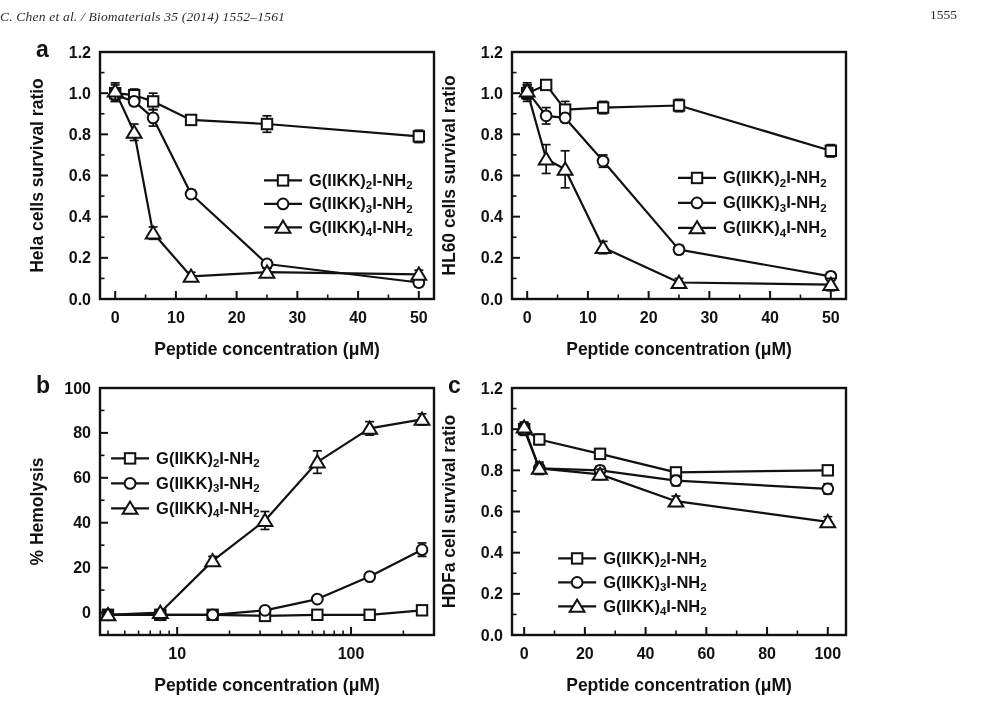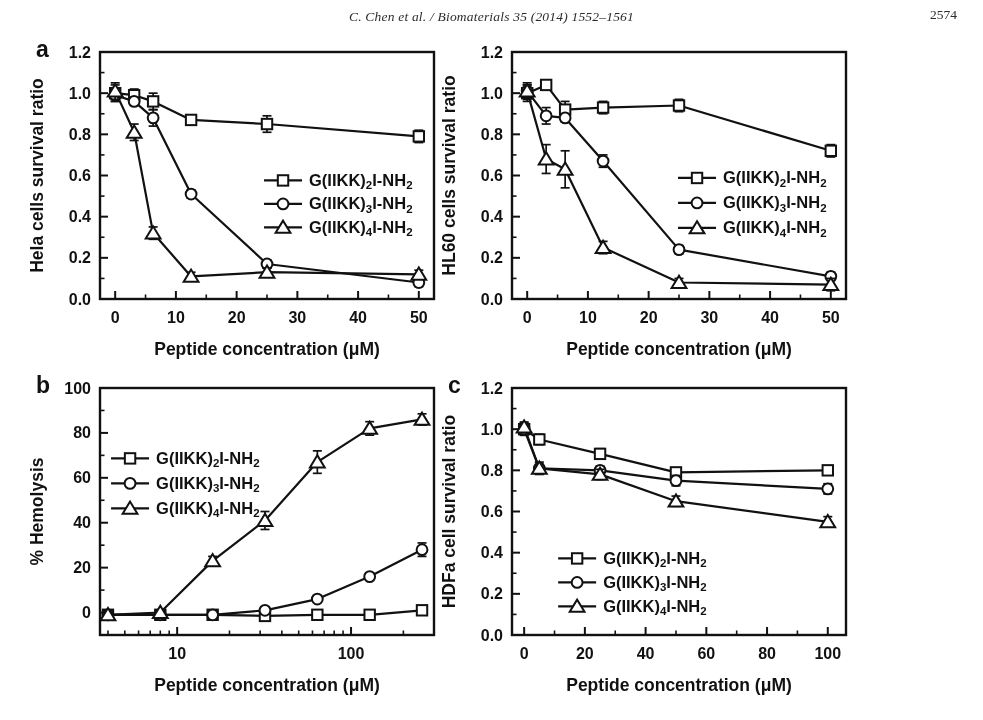--- a/index.html
+++ b/index.html
@@ -2,21 +2,21 @@
 <html><head>
 <meta charset="utf-8">
 <style>
   html,body{margin:0;padding:0;}
   body{
     width:983px;height:720px;position:relative;background:#ffffff;
     font-family:"Liberation Sans","DejaVu Sans",sans-serif;color:#111;
     overflow:hidden;
   }
   .page-header{
-    position:absolute;top:7px;left:0;width:983px;text-align:center;
+    position:absolute;top:7px;left:0;width:983px;
   }
   .citation{
     font-family:"Liberation Serif","DejaVu Serif",serif;
     font-style:italic;font-size:13.5px;color:#2b2b2b;letter-spacing:.2px;
   }
   .page-number{
     position:absolute;top:7px;right:26px;
     font-family:"Liberation Serif","DejaVu Serif",serif;
     font-size:13.5px;color:#2b2b2b;
   }
@@ -29,21 +29,21 @@
     position:absolute;left:8px;top:0px;font-weight:bold;font-size:23px;color:#111;
   }
   svg text{fill:#111;font-family:"Liberation Sans","DejaVu Sans",sans-serif;font-weight:bold;}
 </style>
 </head>
 <body>
 
 <div class="page-header">
   <span class="citation">C. Chen et al. / Biomaterials 35 (2014) 1552–1561</span>
 </div>
-<span class="page-number">2574</span>
+<span class="page-number">1555</span>
 
 <div id="chart-0" class="chart">
   <span class="panel-letter">a</span>
 <svg width="420" height="335" viewBox="0 0 420 335">
       <rect x="72" y="16" width="334" height="247" fill="none" stroke="#111111" stroke-width="2.4"></rect>
       <g>
         <line x1="87.18181818181819" y1="263" x2="87.18181818181819" y2="255" stroke="#111111" stroke-width="2"></line>
         <text x="87.18181818181819" y="287" text-anchor="middle" font-size="16">0</text>
         <line x1="147.9090909090909" y1="263" x2="147.9090909090909" y2="255" stroke="#111111" stroke-width="2"></line>
         <text x="147.9090909090909" y="287" text-anchor="middle" font-size="16">10</text>

